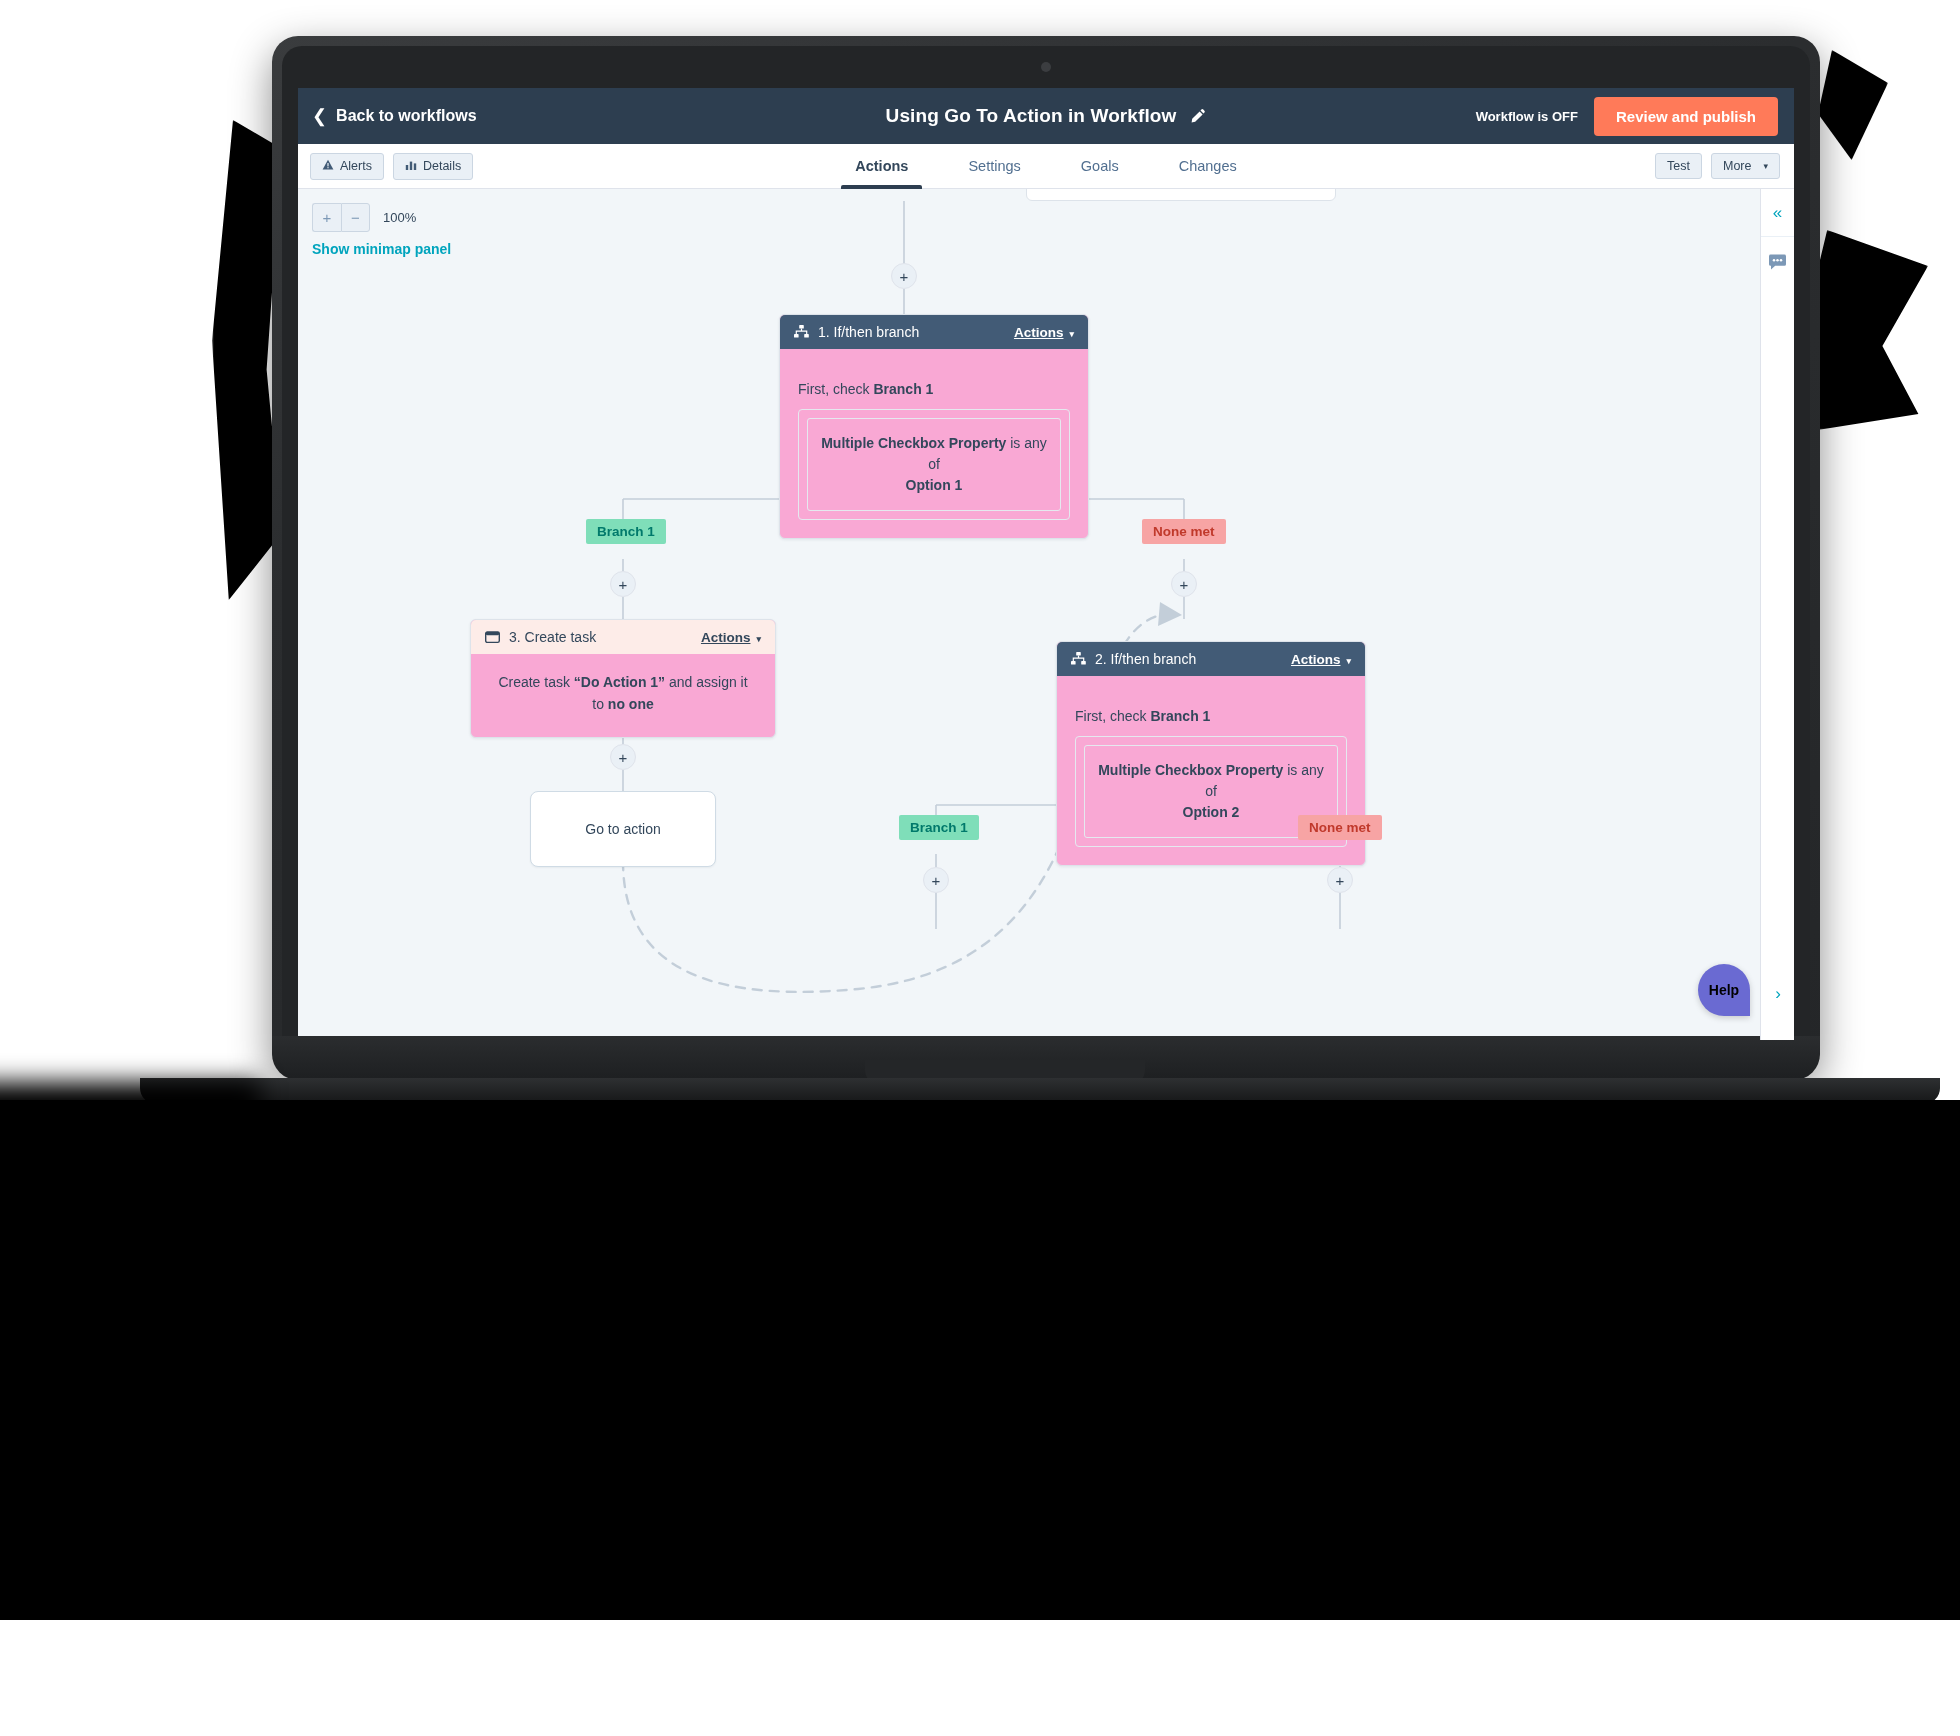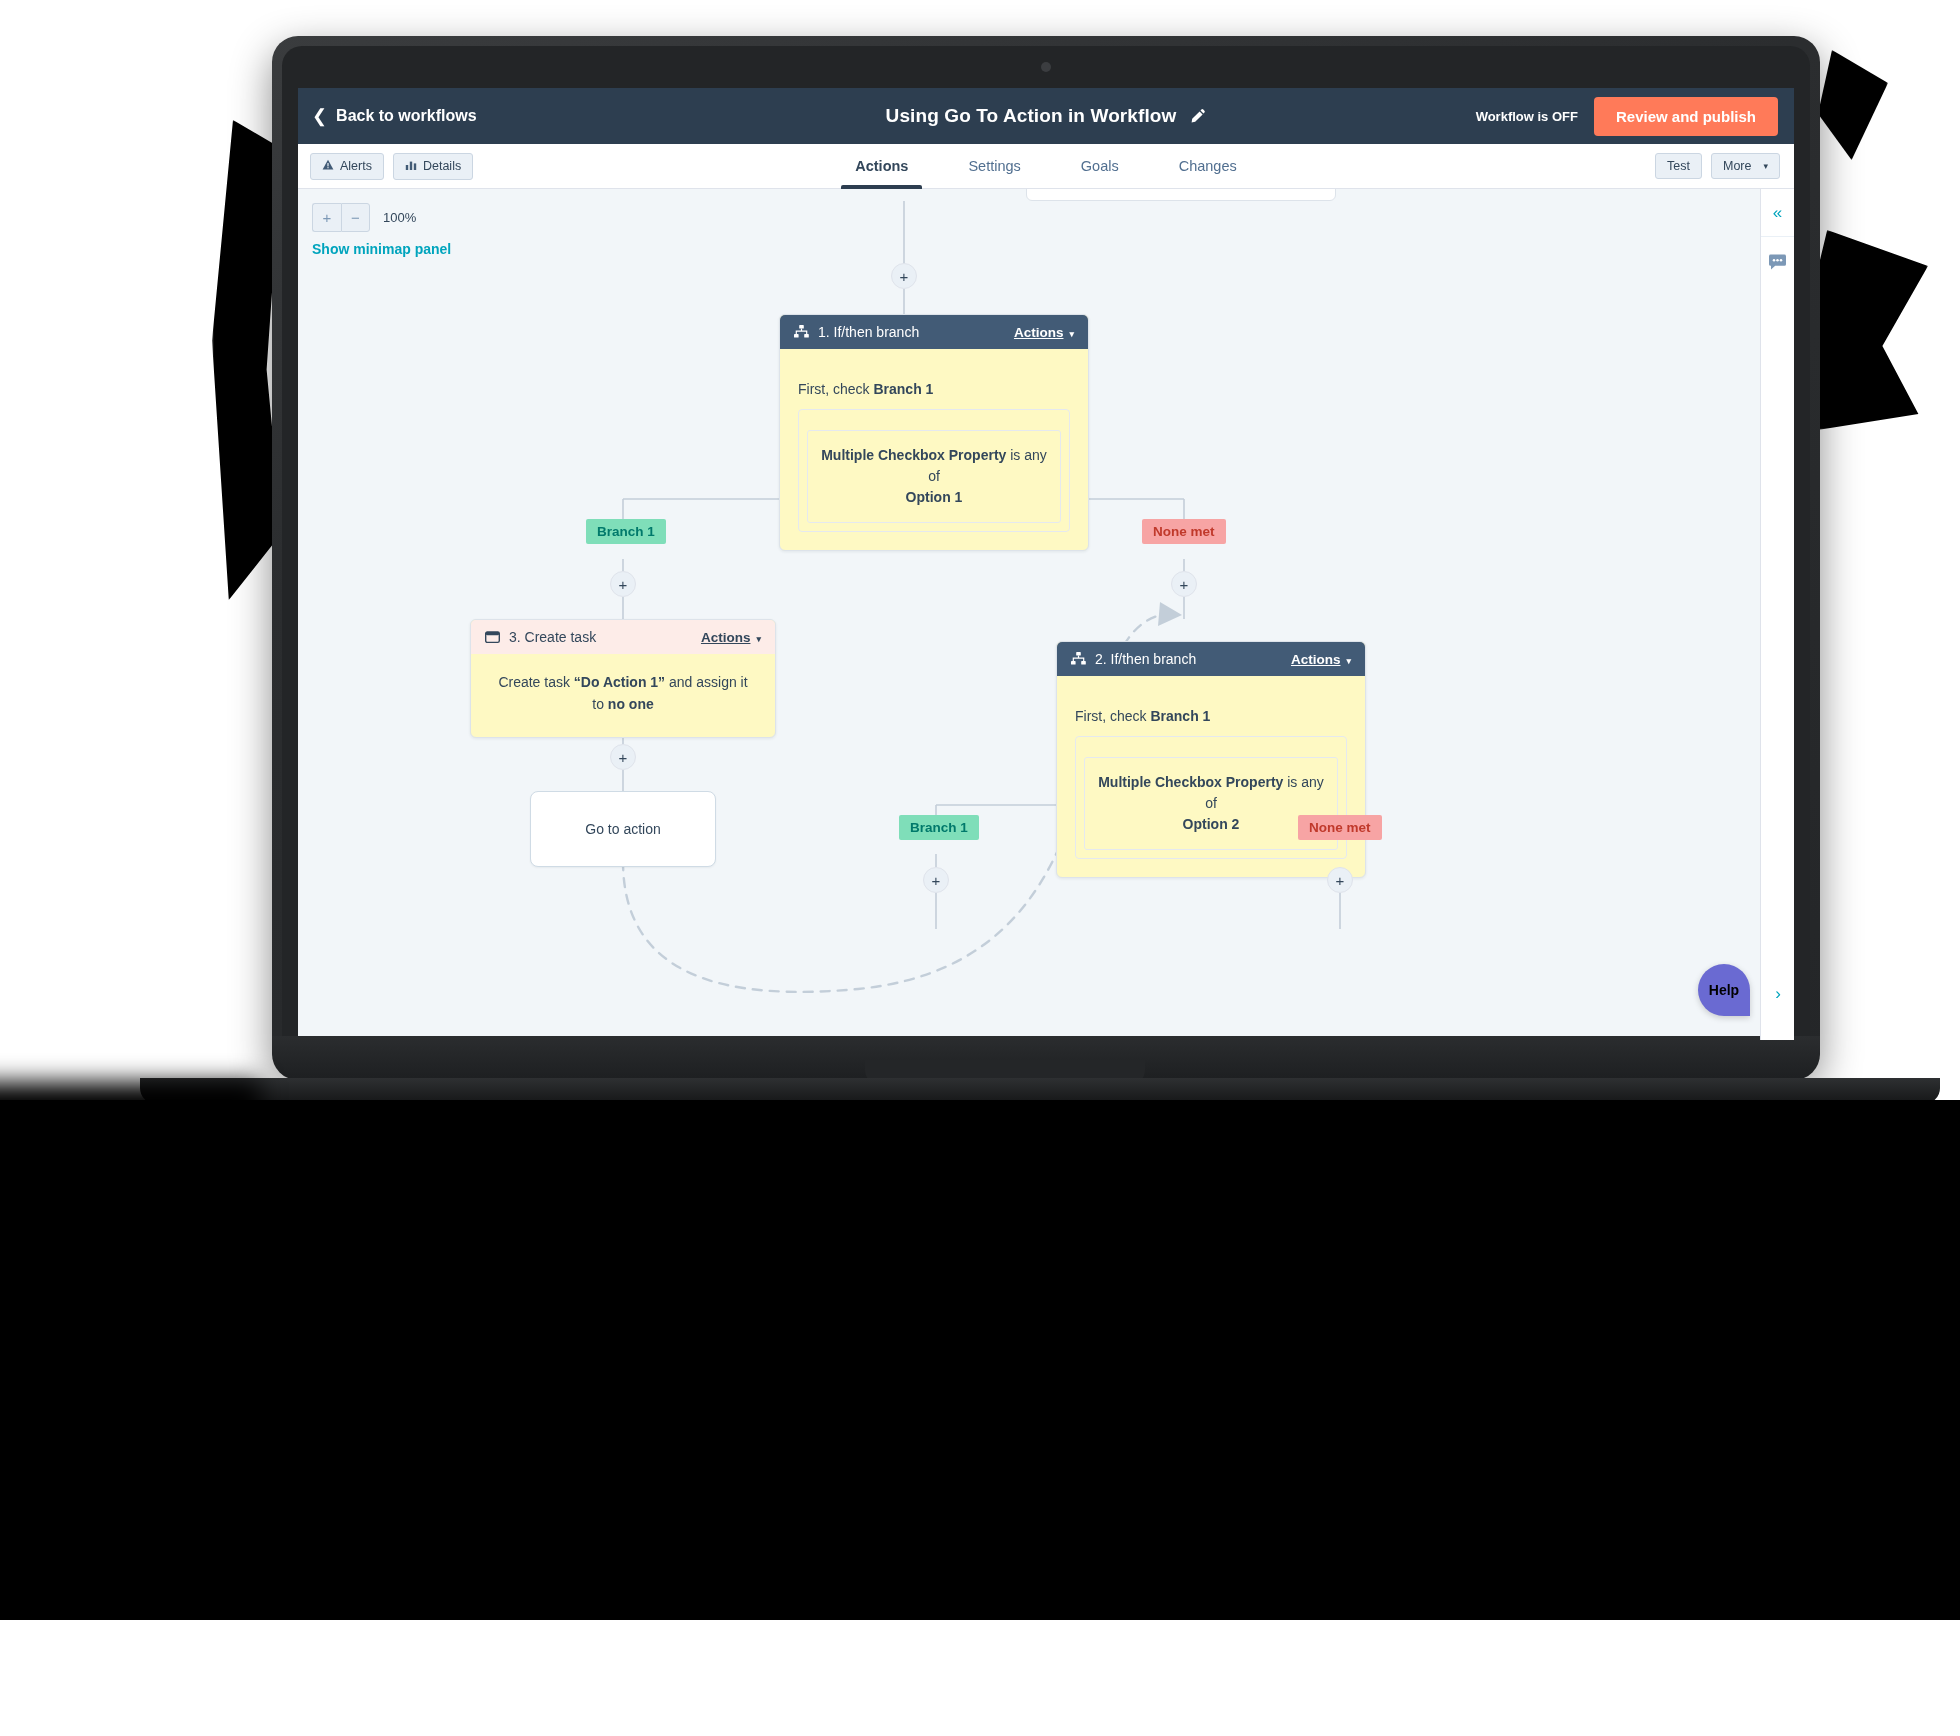--- a/index.html
+++ b/index.html
@@ -208,21 +208,21 @@
     border-radius: 26px 26px 0 26px;
     display: flex; align-items: center; justify-content: center;
     font-size: 14px; font-weight: 700; cursor: pointer; z-index: 7;
     box-shadow: 0 2px 6px rgba(0,0,0,.18);
   }
 
   
   .node { position: absolute; z-index: 3; }
 
   .card {
-    background: #fef9c3;
+    background: #f9a8d4;
     border: 1px solid #dde3ea;
     border-radius: 6px;
     box-shadow: 0 1px 3px rgba(30,45,65,.08);
     overflow: hidden;
   }
   .card-head {
     display: flex; align-items: center;
     padding: 9px 14px; font-size: 14px;
   }
   .card-head.branch { background: #425b76; color: #fff; }
@@ -238,21 +238,21 @@
   .caret { margin-left: 6px; font-size: 9px; text-decoration: none; display:inline-block; }
 
   .card-body { padding: 16px 18px 18px 18px; }
   .body-line { font-size: 14px; color: #33475b; margin-bottom: 12px; margin-top: 16px; }
   .cond-outer {
     border: 1px solid #e5e9ef; border-radius: 4px; padding: 8px;
   }
   .cond-inner {
     border: 1px solid #e5e9ef; border-radius: 3px;
     padding: 14px 12px; text-align: center;
-    font-size: 14px; color: #33475b; line-height: 1.5; margin-top: 12px;
+    font-size: 14px; color: #33475b; line-height: 1.5;
   }
   b { font-weight: 700; }
 
   .task-body {
     padding: 18px 20px 22px 20px;
     font-size: 14px; color: #33475b; text-align: center; line-height: 1.55;
   }
 
   .goto-node {
     background: #fff; border: 1px solid #cfdbe5; border-radius: 8px;

